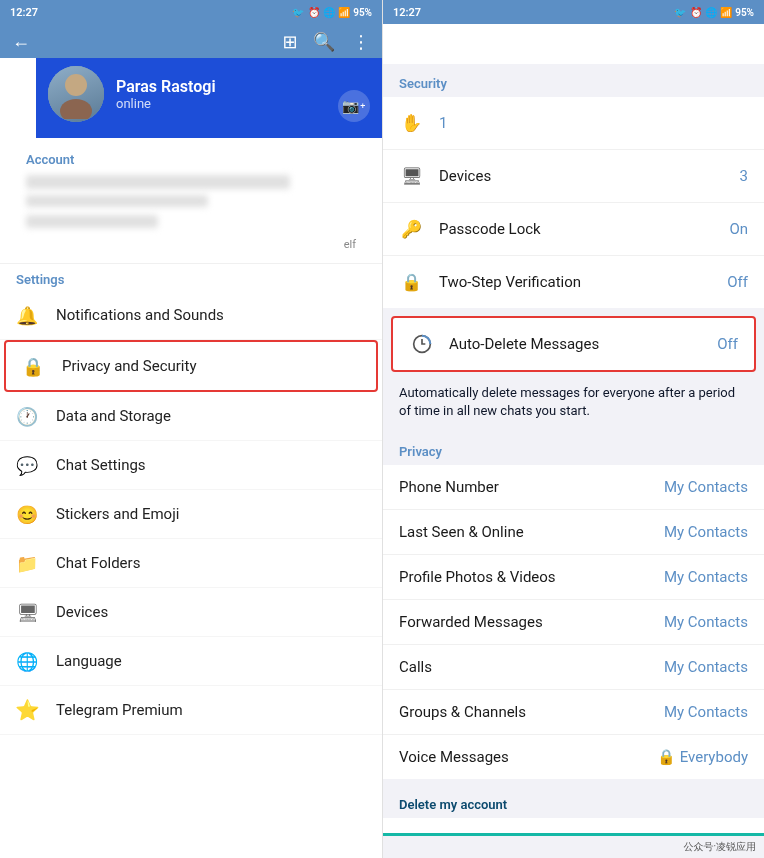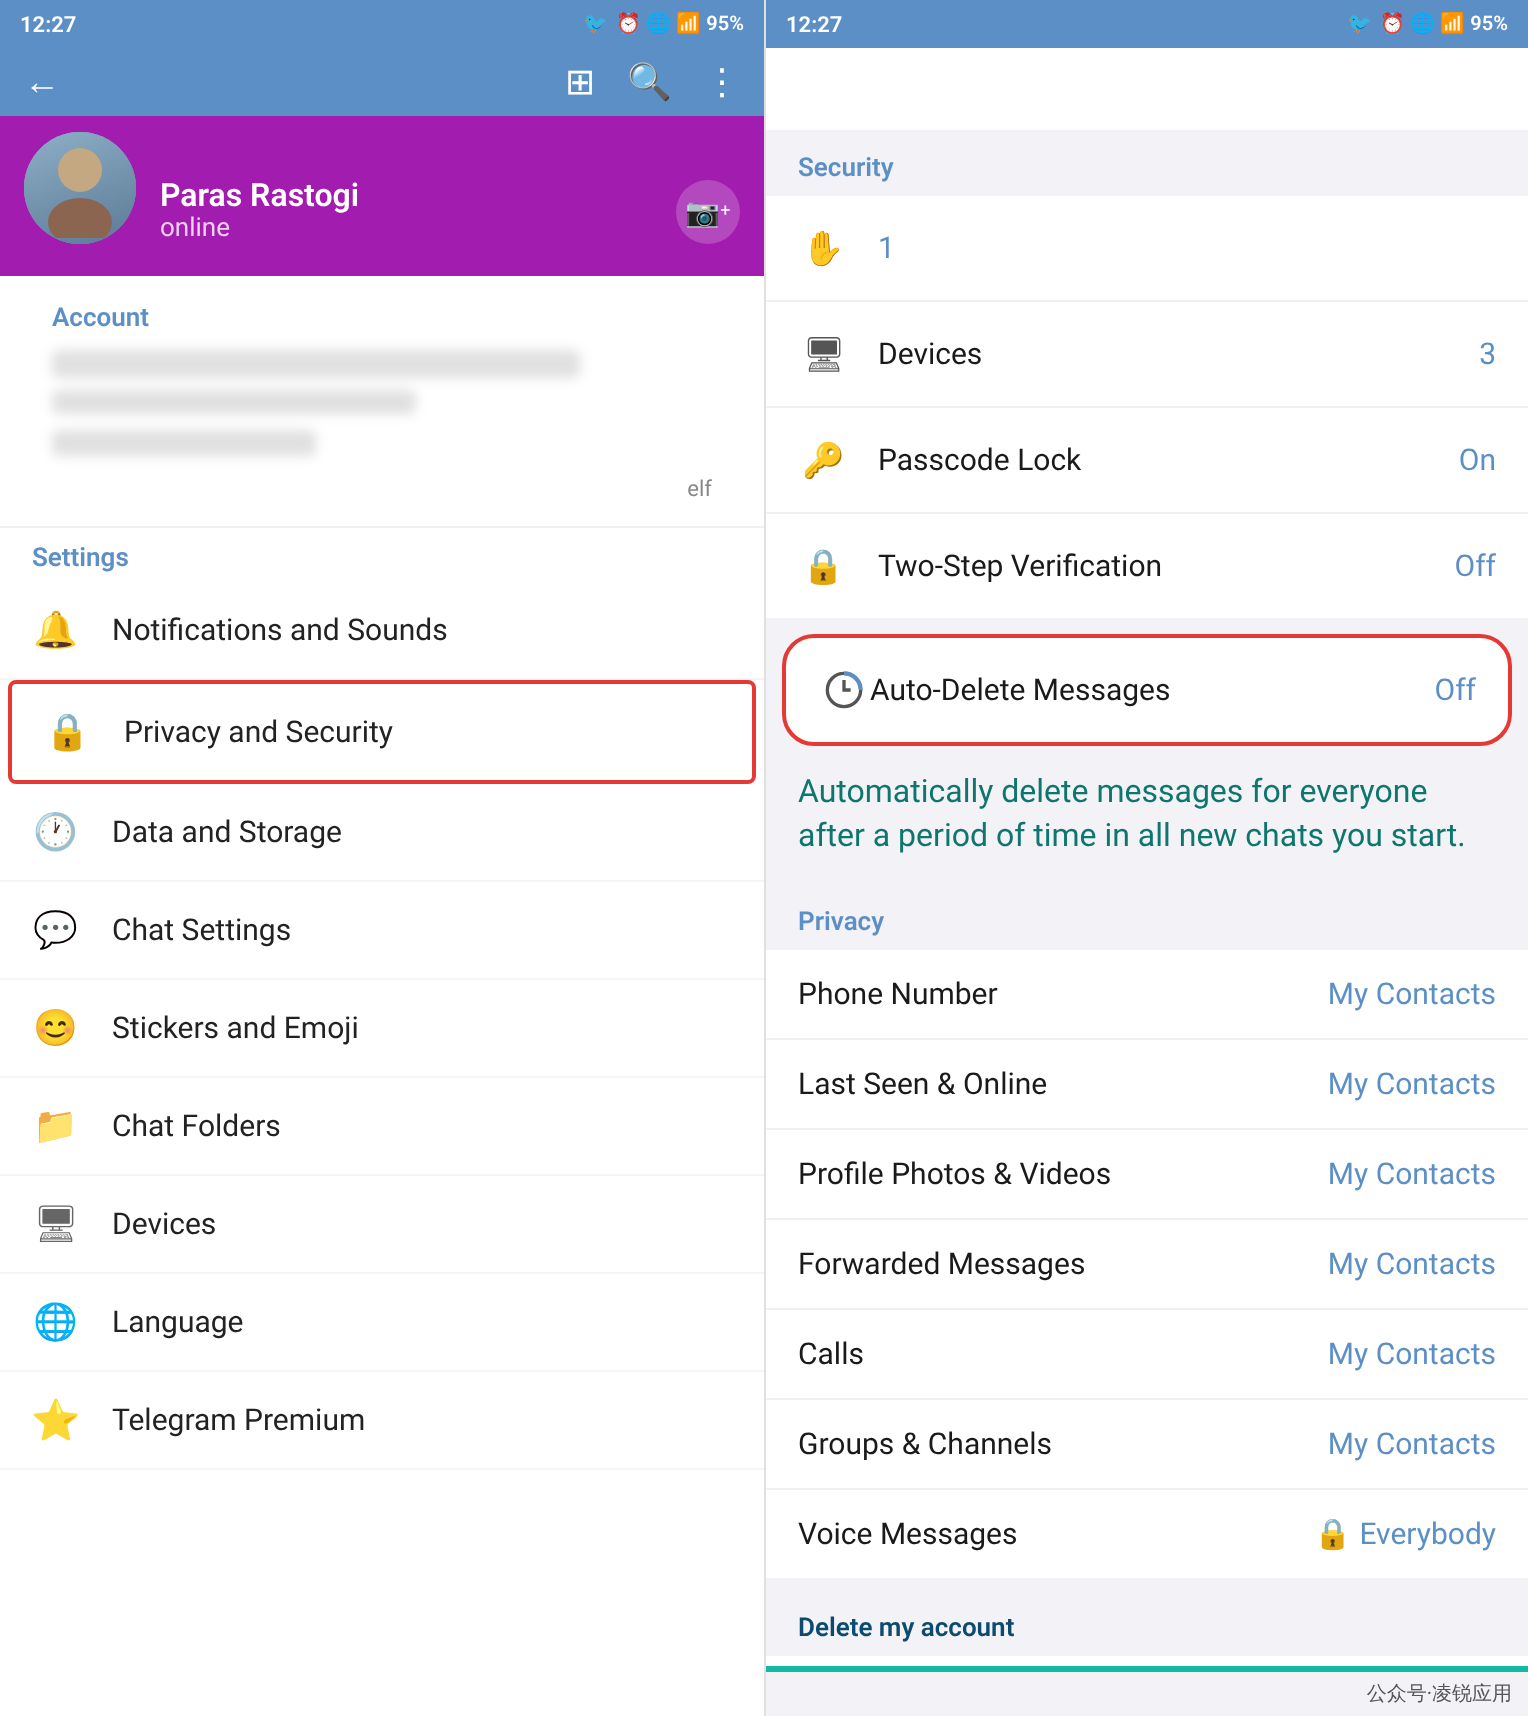--- a/index.html
+++ b/index.html
@@ -65,25 +65,26 @@
       align-items: center;
     }
     .nav-icon {
       font-size: 18px;
       cursor: pointer;
       color: #fff;
     }
 
     
     .profile-section {
-      background: #a21caf;
+      background: #1d4ed8;
       padding: 8px 12px 16px 12px;
       display: flex;
-      align-items: flex-end;
+      align-items: center;
       gap: 12px;
+      margin-left: 36px;
     }
     .avatar {
       width: 56px;
       height: 56px;
       border-radius: 50%;
       background: #8ab0d0;
       overflow: hidden;
       flex-shrink: 0;
       display: flex;
       align-items: center;
@@ -248,22 +249,22 @@
     .content-item-value {
       font-size: 15px;
       color: #5c8fc5;
     }
     .auto-delete-highlighted {
       border: 2px solid #e53935;
       border-radius: 4px;
       margin: 4px 8px;
     }
     .auto-delete-desc {
-      font-size: 16px;
-      color: #0f766e;
+      font-size: 13px;
+      color: #0f172a;
       padding: 8px 16px 12px 16px;
       background: #f2f2f7;
       line-height: 1.4;
     }
     .delete-account-label {
       color: #0c4a6e;
       font-size: 13px;
       font-weight: 600;
       padding: 10px 18px 6px 16px;
       background: #f2f2f7;
@@ -410,21 +411,21 @@
           <span class="content-item-text">Passcode Lock</span>
           <span class="content-item-value">On</span>
         </div>
         <div class="content-item">
           <span class="content-item-icon">🔒</span>
           <span class="content-item-text">Two-Step Verification</span>
           <span class="content-item-value">Off</span>
         </div>
       </div>
 
-    <div class="auto-delete-highlighted" style="background:#fff; display:flex; align-items:center; padding:13px 16px; cursor:pointer;border-radius:16px;">
+    <div class="auto-delete-highlighted" style="background:#fff; display:flex; align-items:center; padding:13px 16px; gap:14px; cursor:pointer;">
       <div class="content-item-icon">
         <svg width="20" height="20" viewBox="0 0 24 24" fill="none" stroke="#555" stroke-width="2">
           <circle cx="12" cy="12" r="10"></circle>
           <polyline points="12,6 12,12 16,12"></polyline>
           <path d="M12 2 A10 10 0 0 1 22 12" stroke="#5c8fc5" stroke-width="2.5"></path>
         </svg>
       </div>
       <span class="content-item-text">Auto-Delete Messages</span>
       <span class="content-item-value">Off</span>
     </div>

